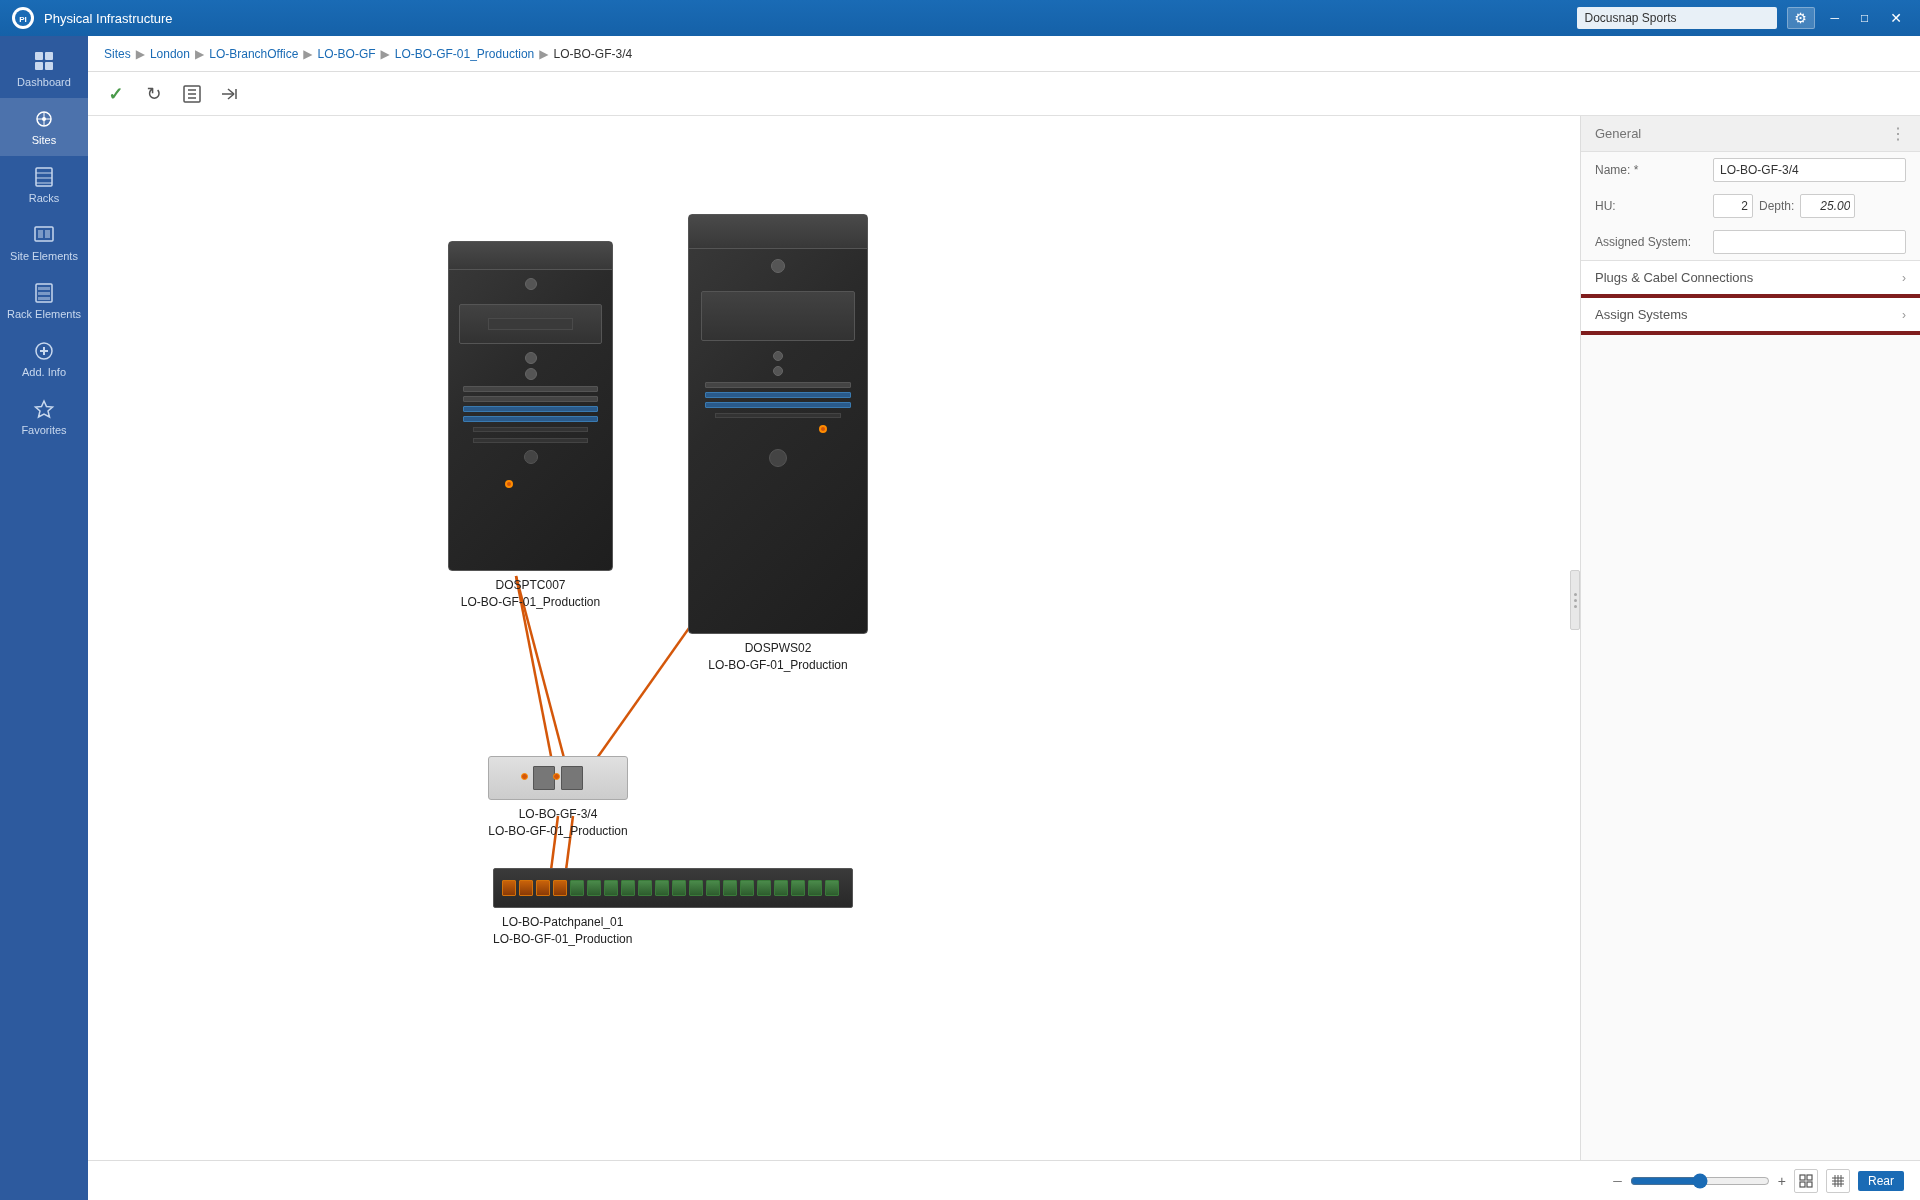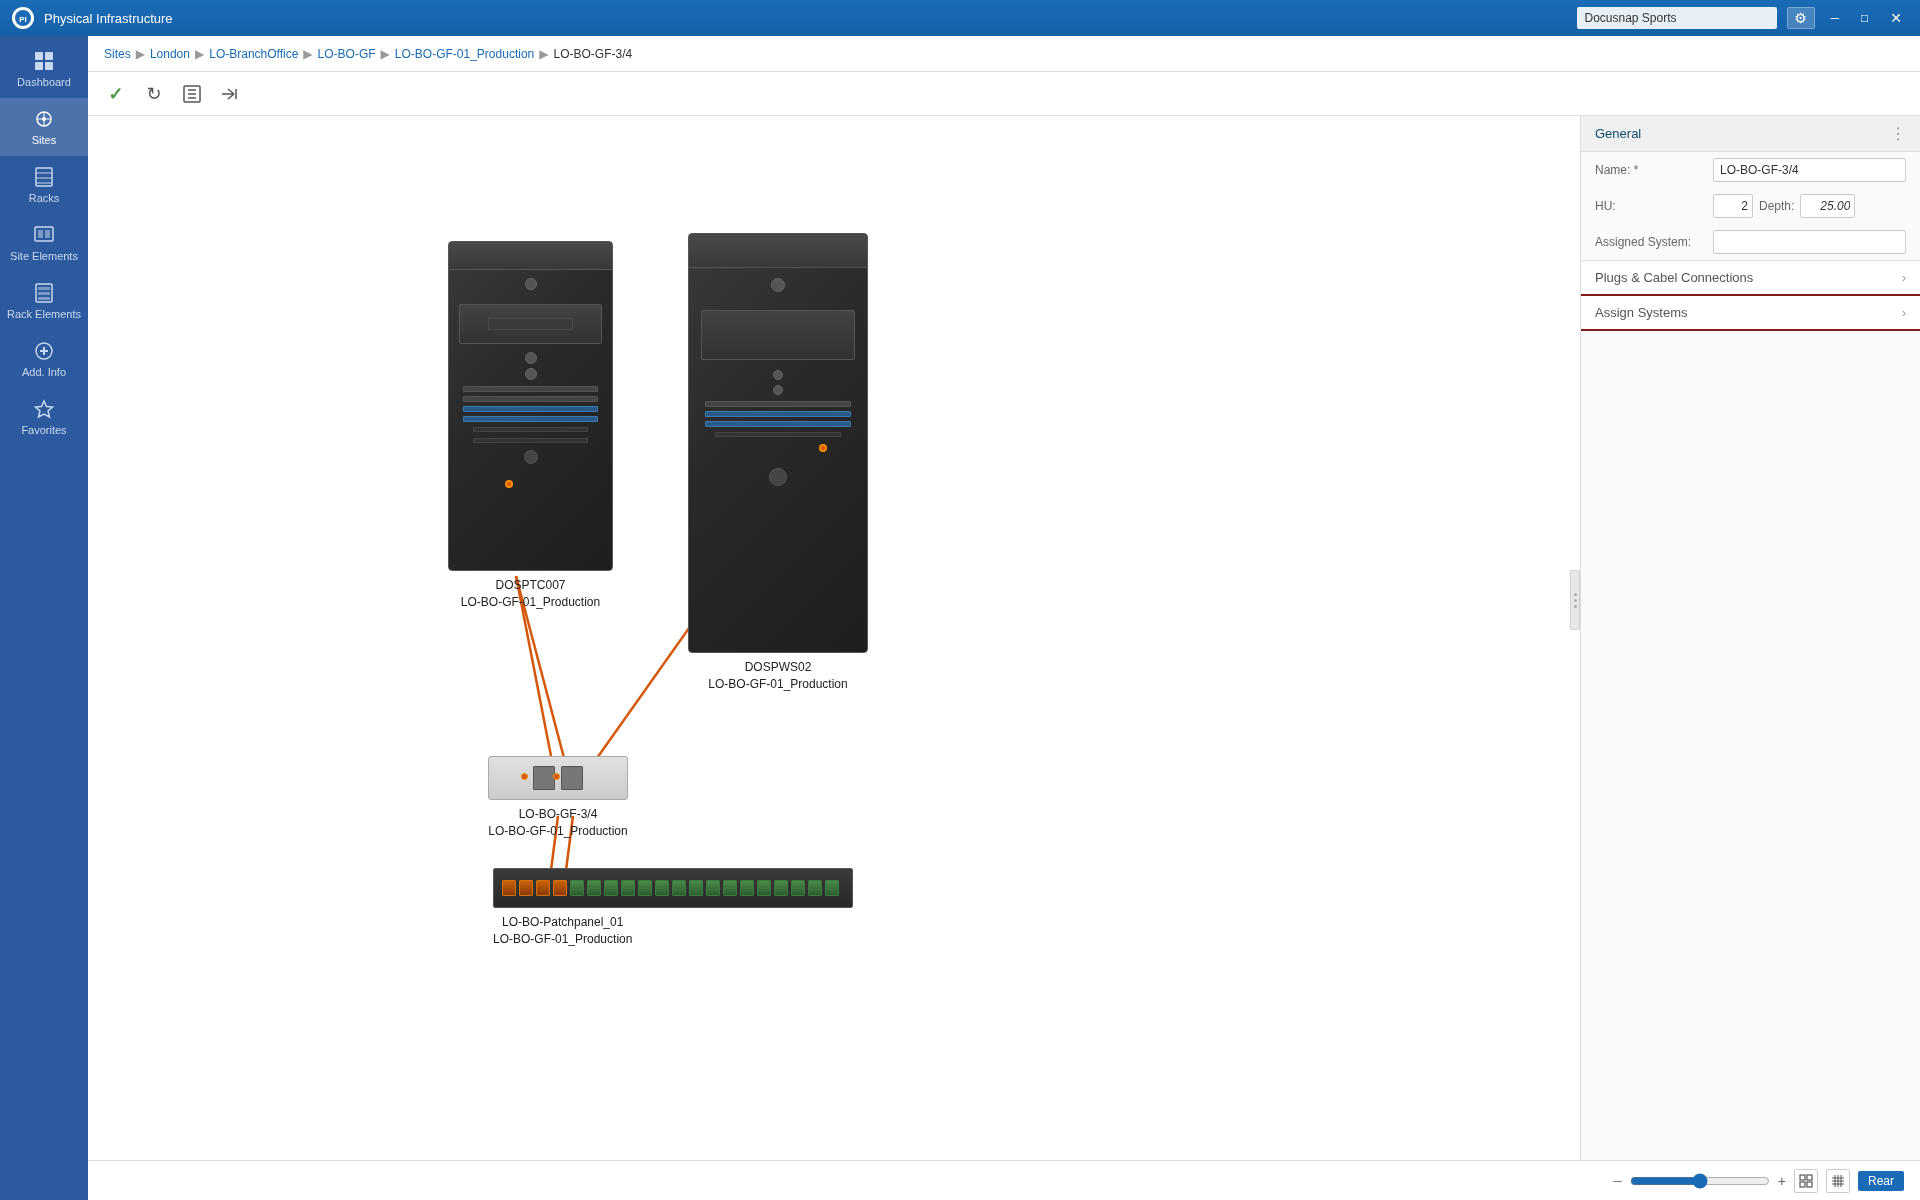--- a/index.html
+++ b/index.html
@@ -301,21 +301,21 @@
     }
     .panel-small-label {
       font-size: 12px;
       color: #666;
     }
     .collapsible-section {
       display: flex;
       align-items: center;
       padding: 9px 14px;
       cursor: pointer;
-      border-bottom: 2px solid #7f1d1d;
+      border-bottom: 4px solid #7f1d1d;
       background: #fff;
       gap: 40px;
     }
     .collapsible-title {
       font-size: 13px; color: #555;
       flex: 1;
     }
     .collapsible-arrow {
       font-size: 12px; color: #999;
     }
@@ -490,21 +490,21 @@
             <div class="tower-bottom-circle"></div>
 
             <div class="tower-port-indicator" style="left:56px;top:238px;"></div>
           </div>
           <div class="device-label">
             <div>DOSPTC007</div>
             <div>LO-BO-GF-01_Production</div>
           </div>
         </div>
 
-        <div class="computer-tower" style="left:600px;top:117px;">
+        <div class="computer-tower" style="left:600px;top:98px;">
           <div class="tower-body" style="width:180px;height:420px;position:relative;">
             <div class="tower-top-strip" style="height:34px;"></div>
             <div style="padding:6px 0;">
               <div class="tower-circle" style="width:14px;height:14px;"></div>
             </div>
             <div style="height:50px;background:linear-gradient(180deg,#424242 0%,#323232 100%);margin:8px 12px;border:1px solid #555;border-radius:2px;"></div>
             <div class="tower-circle" style="margin-top:10px;width:10px;height:10px;"></div>
             <div class="tower-circle" style="margin-top:5px;width:10px;height:10px;"></div>
             <div style="margin:6px 16px;display:flex;flex-direction:column;gap:4px;">
               <div class="tower-drive"></div>
@@ -566,21 +566,21 @@
             <div>LO-BO-GF-01_Production</div>
           </div>
         </div>
 
       </div>
 
       <div id="right-panel">
 
         <div class="panel-section">
           <div style="display:flex;align-items:center;padding:8px 14px;background:#f0f0f0;border-bottom:1px solid #e0e0e0;">
-            <span style="font-size:13px;font-weight:500;color:#0c4a6e;flex:1;">General</span>
+            <span style="font-size:13px;font-weight:500;color:#737373;flex:1;">General</span>
             <button style="border:none;background:none;cursor:pointer;font-size:16px;color:#999;">⋮</button>
           </div>
           <div class="panel-field">
             <span class="panel-label">Name: *</span>
             <input type="text" class="panel-input" value="LO-BO-GF-3/4" style="">
           </div>
           <div class="panel-field">
             <span class="panel-label">HU:</span>
             <div class="panel-row-inline">
               <input type="text" class="panel-input-sm" value="2" style="">

